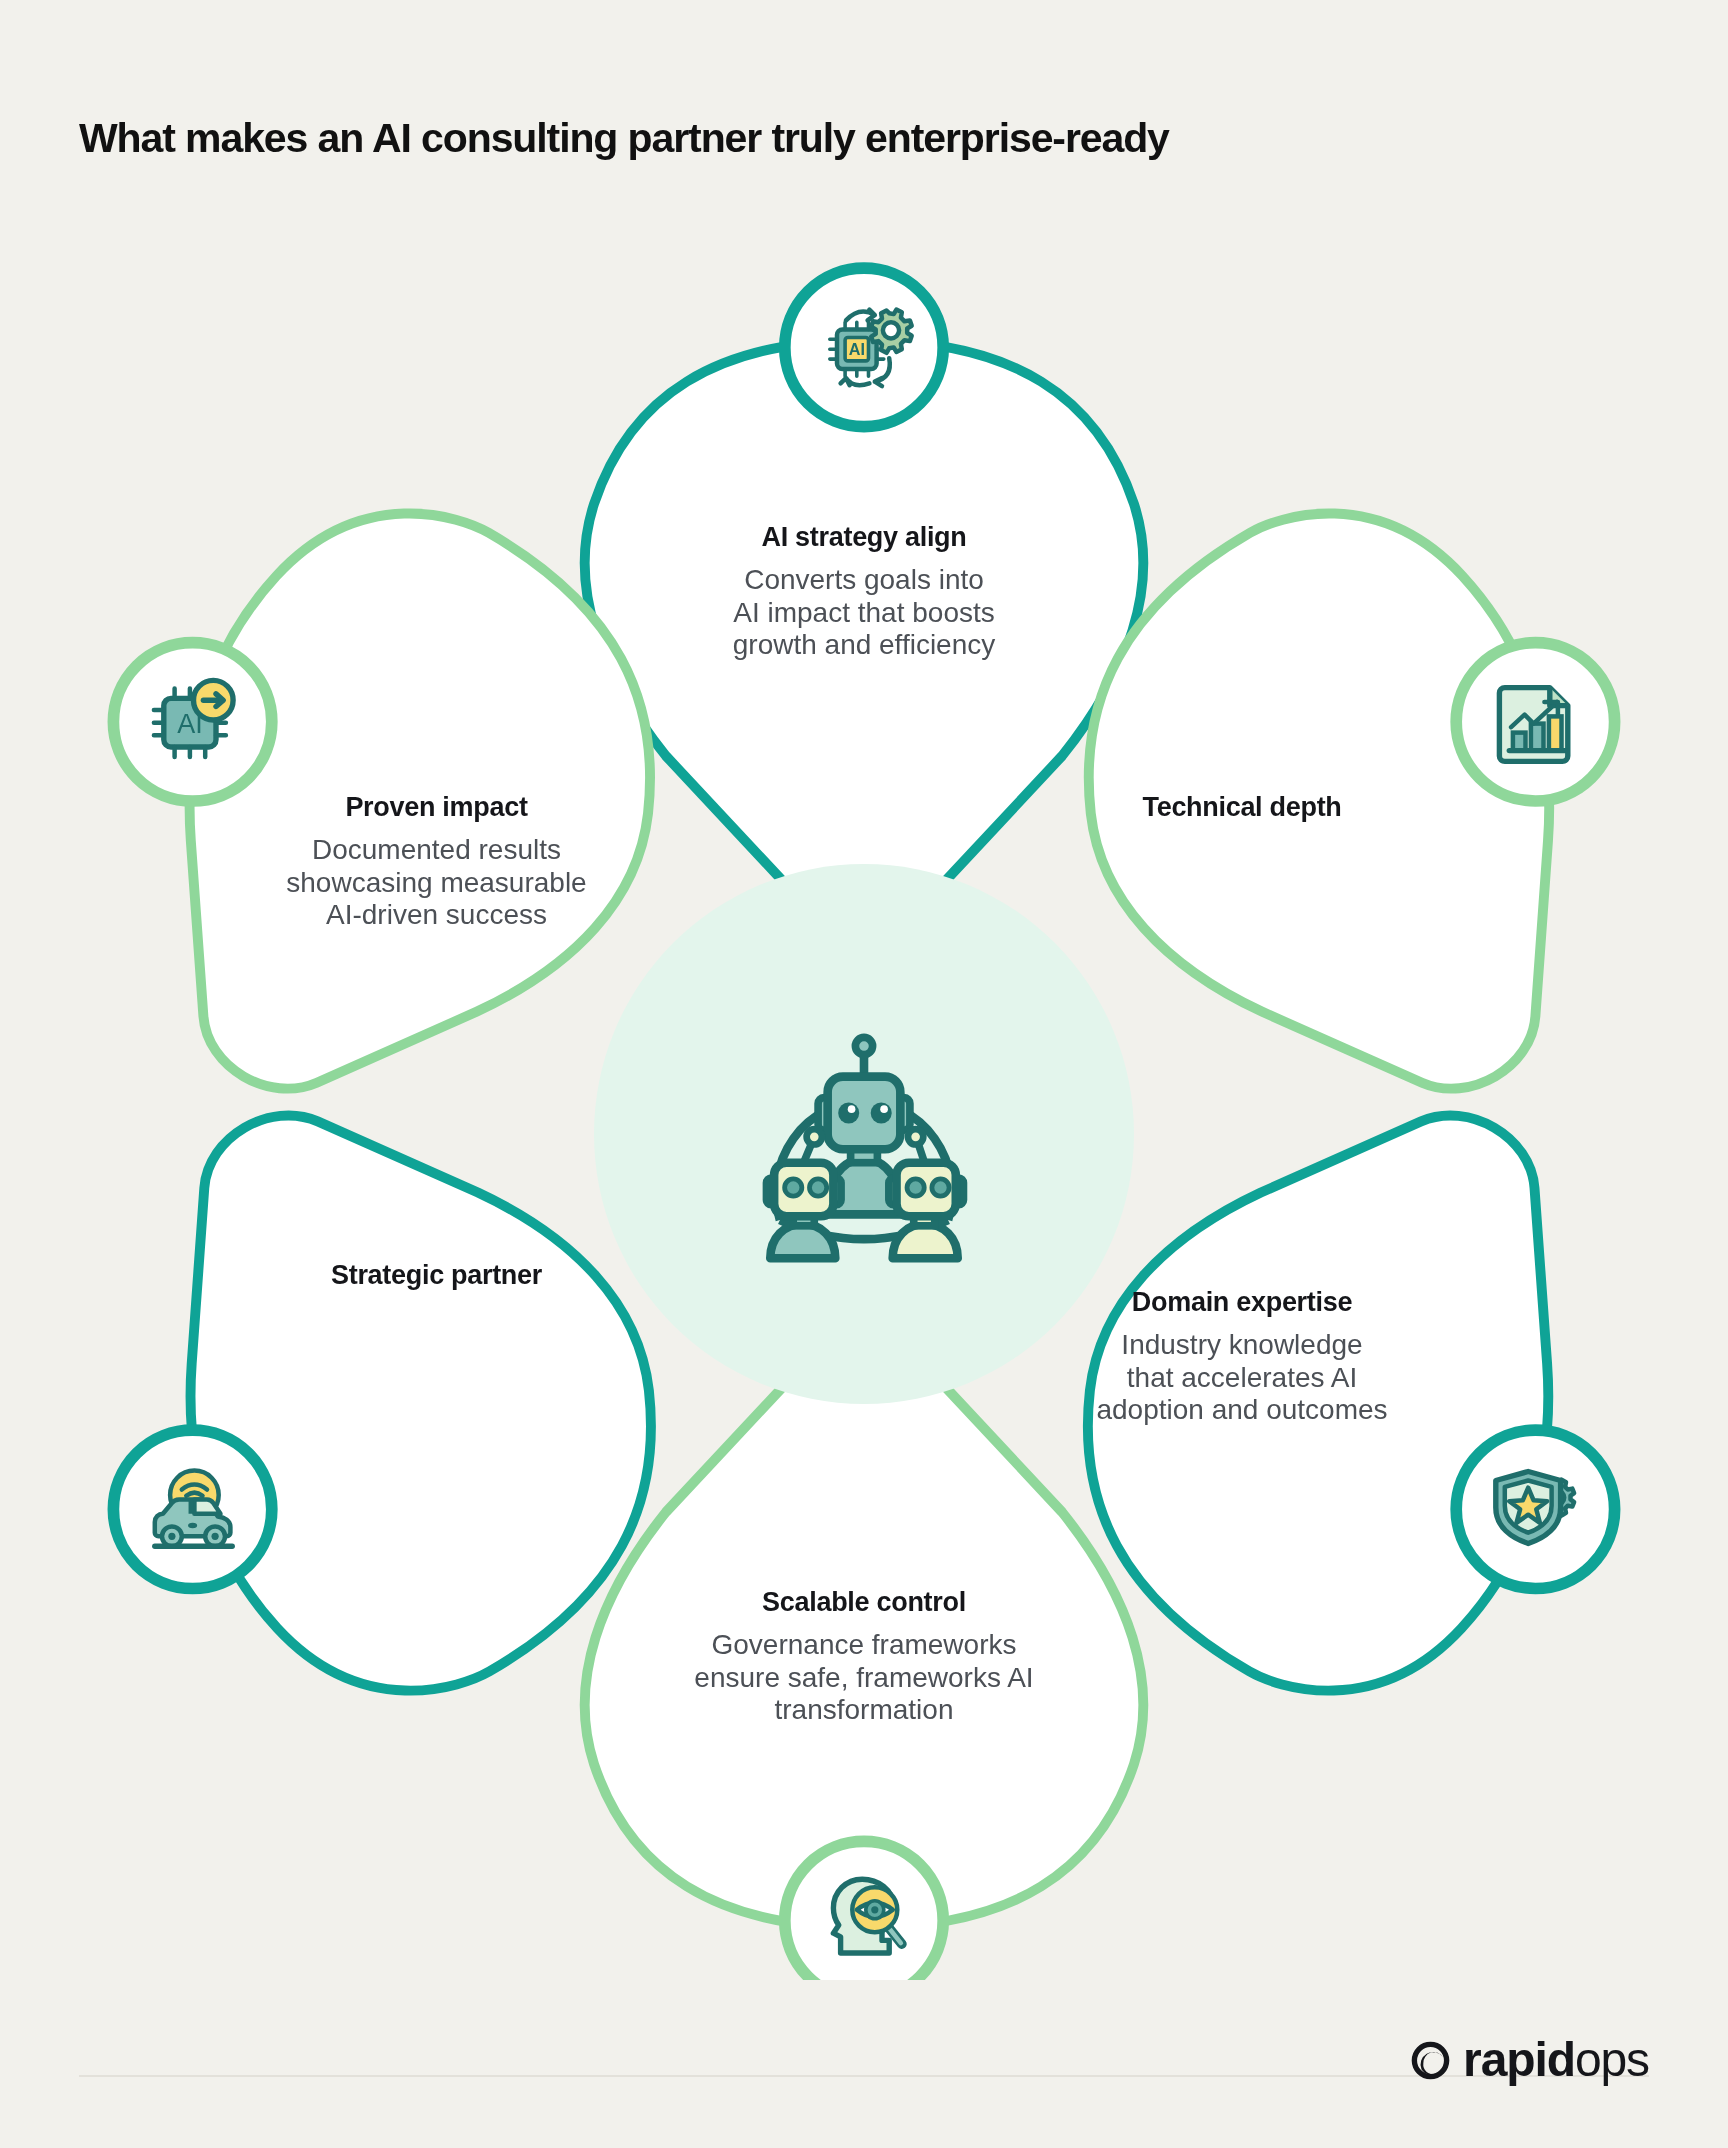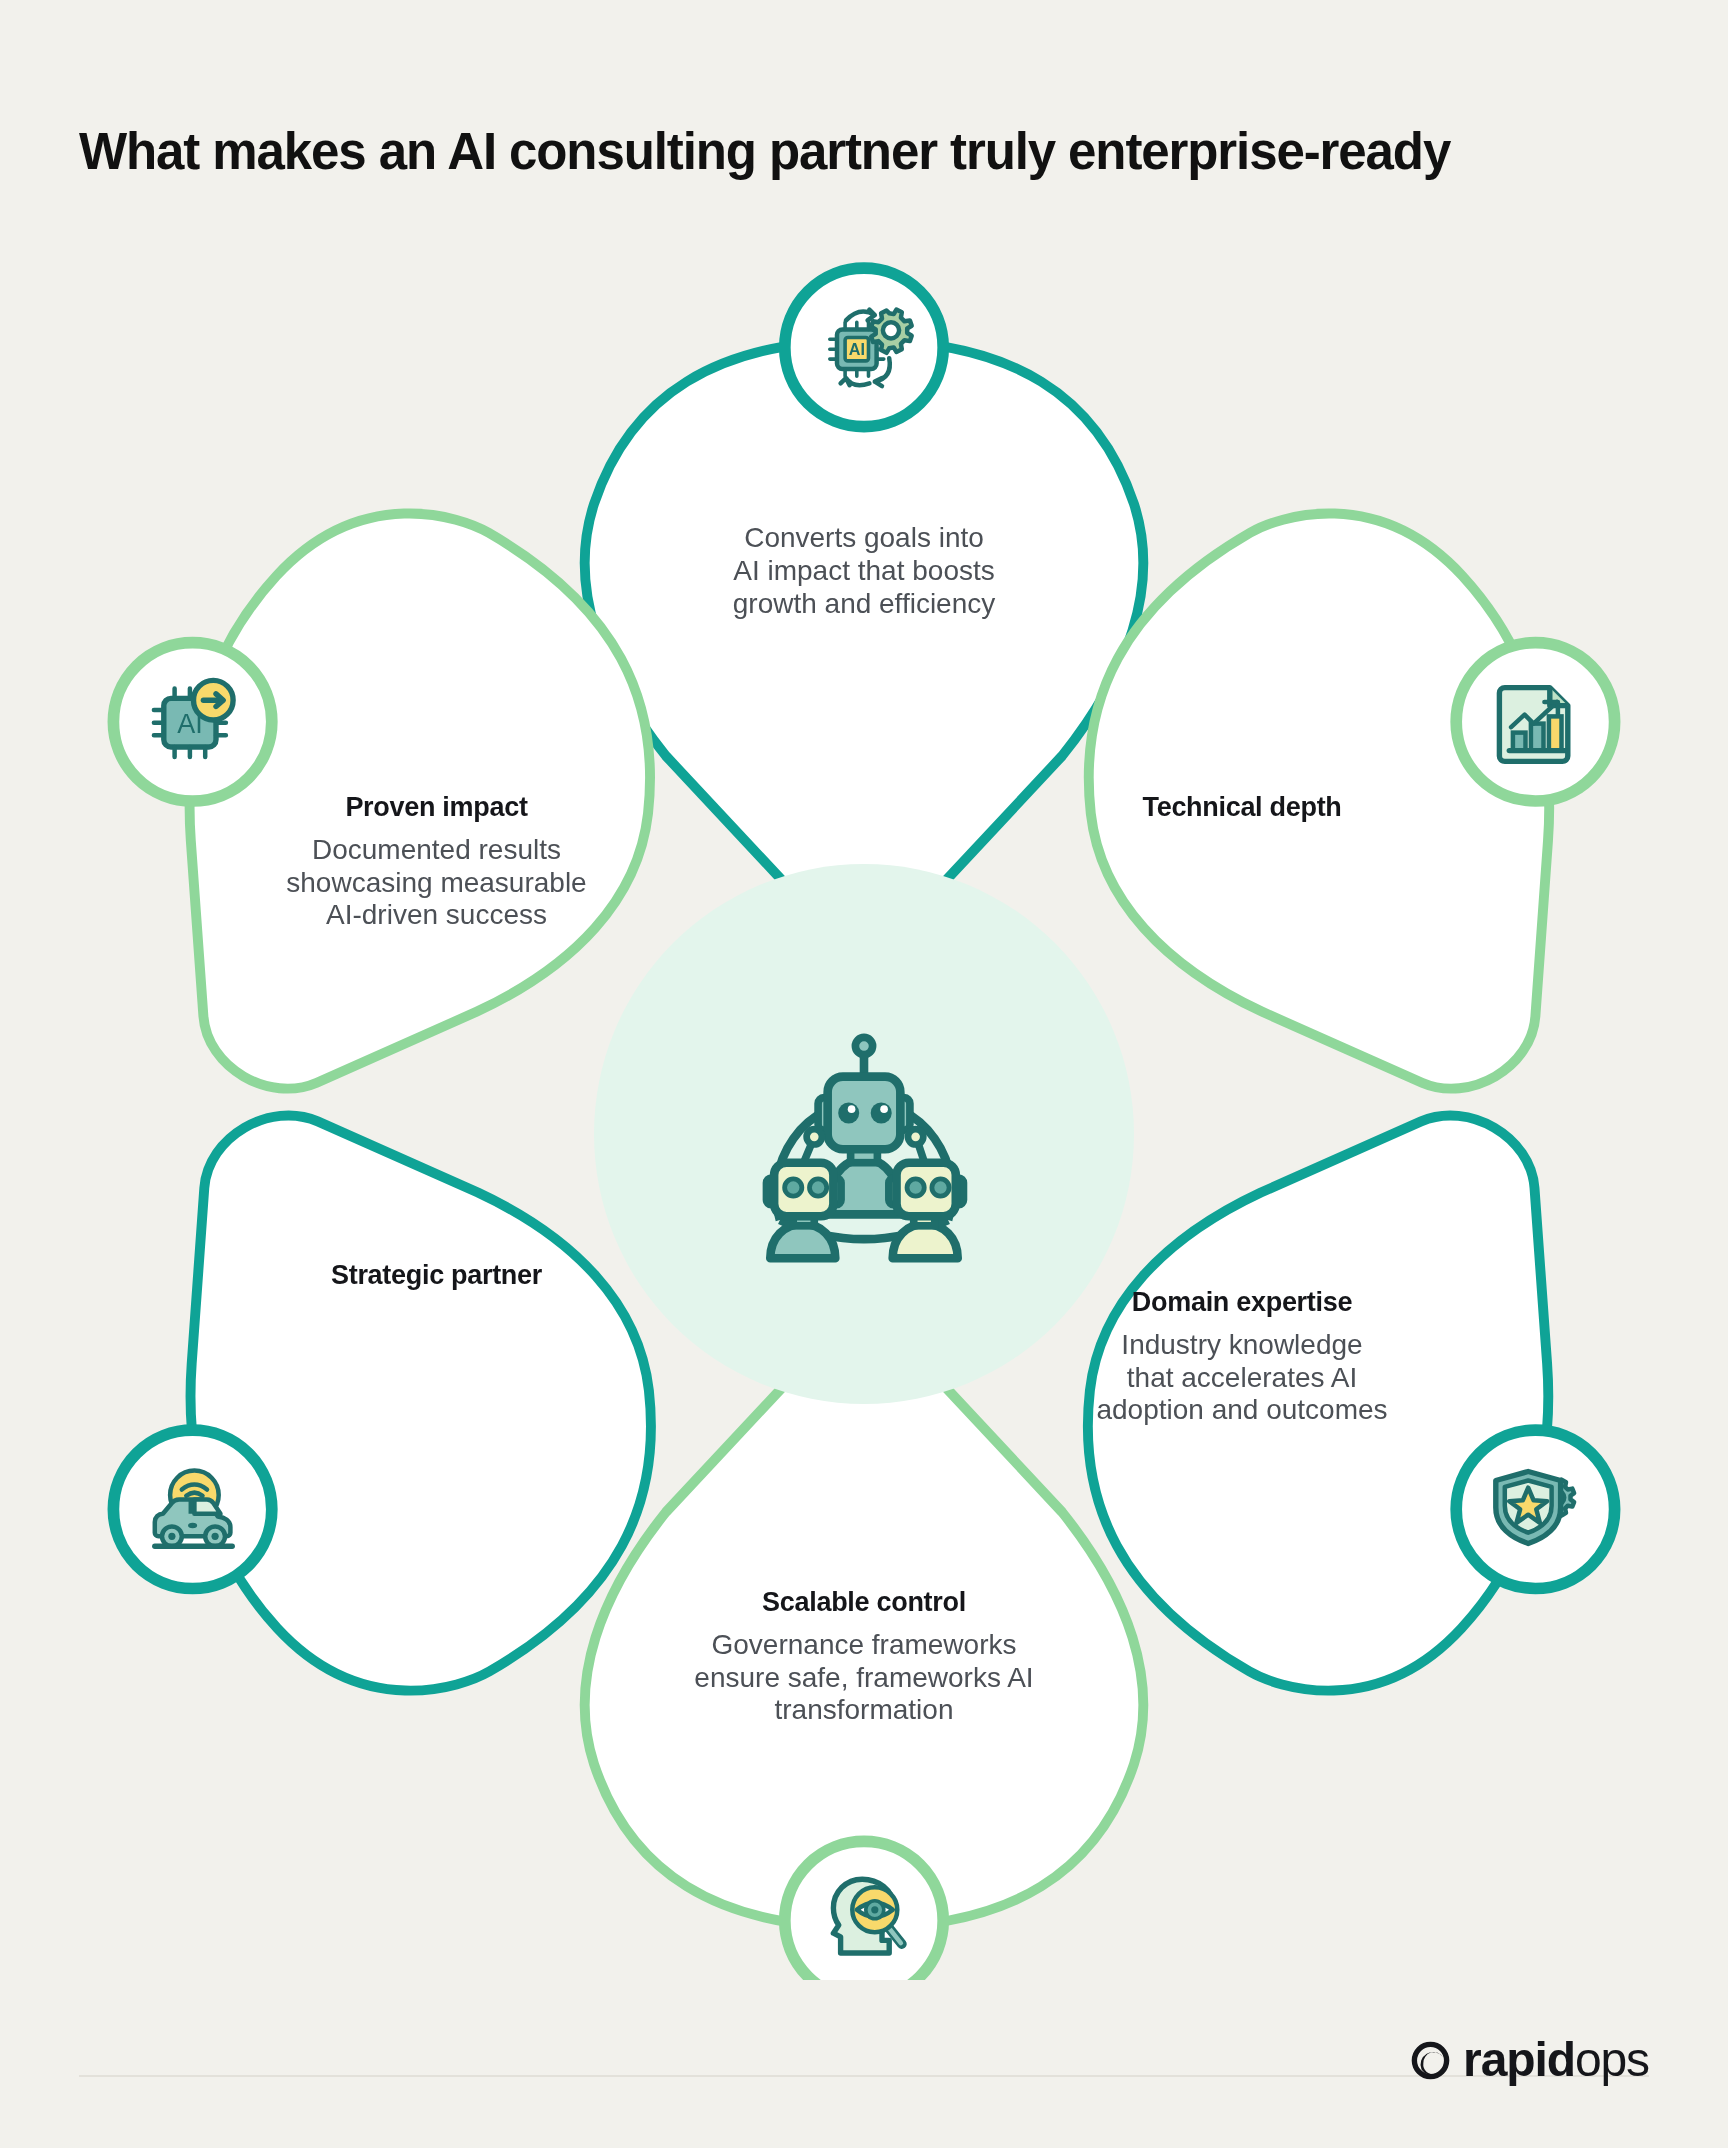--- a/index.html
+++ b/index.html
@@ -17,21 +17,21 @@
   }
   .page {
     position: relative;
     width: 1728px;
     height: 2149px;
   }
   .page-title {
     position: absolute;
     left: 79px;
     top: 88px;
-    font-size: 51px;
+    font-size: 41px;
     font-weight: 700;
     letter-spacing: -1.1px;
     color: #111111;
     white-space: nowrap;
   }
   .diagram {
     position: absolute;
     left: 0;
     top: 171px;
     width: 1728px;
@@ -325,20 +325,21 @@
         <use href="#ico-car-wifi" x="154" y="1427" width="120" height="120"></use>
       </g>
 
       <g>
         <circle cx="214" cy="612" r="88" fill="#FFFFFF" stroke="#8FD79A" stroke-width="13"></circle>
         <use href="#ico-chip-arrow" x="154" y="552" width="120" height="120"></use>
       </g>
     </svg>
 
     <div class="petal-label" style="left:594px; top:351px; width:540px;">
+      <p class="petal-title">AI strategy align</p>
       <p class="petal-desc">
         <span>Converts goals into</span><br>
         <span>AI impact that boosts</span><br>
         <span>growth and efficiency</span>
       </p>
     </div>
 
     <div class="petal-label" style="left:1035px; top:621px; width:414px;">
       <p class="petal-title">Technical depth</p>
     </div>

